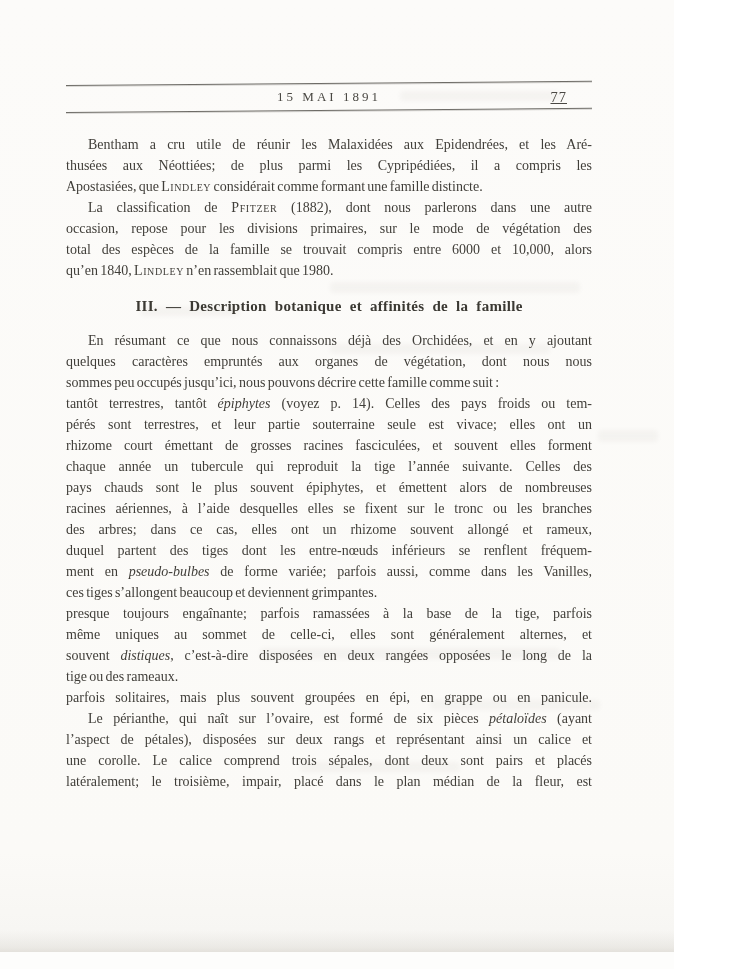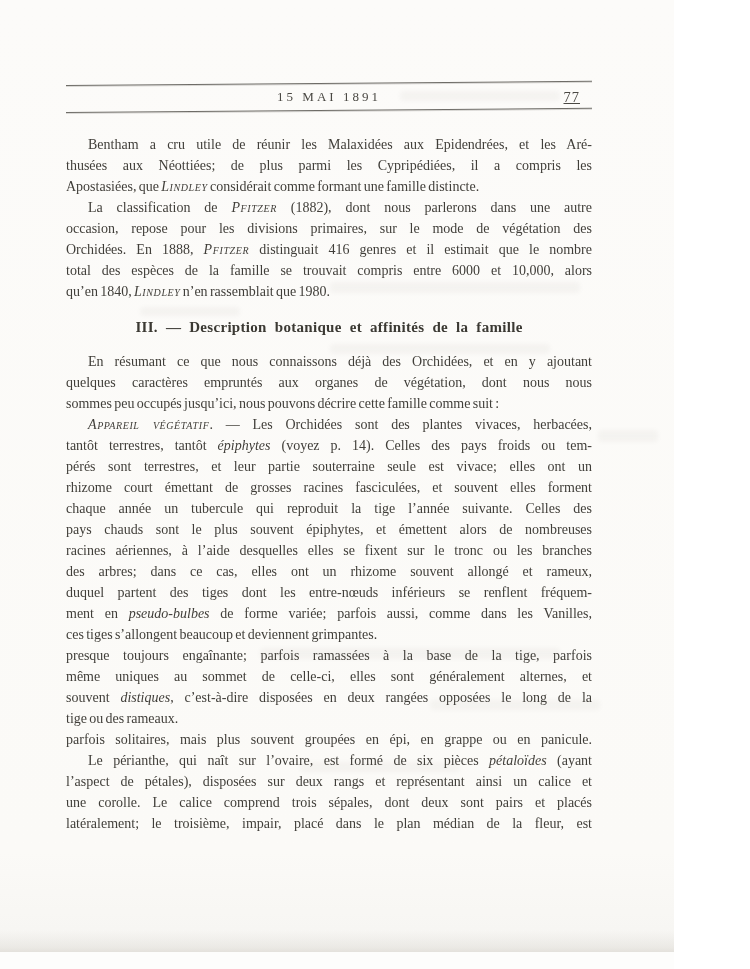--- a/index.html
+++ b/index.html
@@ -35,21 +35,21 @@
   }
   .date {
     display: block;
     text-align: center;
     font-size: 13px;
     letter-spacing: 3px;
     color: #4a4843;
   }
   .pagenum {
     position: absolute;
-    right: 12px;
+    right: 25px;
     top: 0;
     font-size: 14.5px;
     letter-spacing: 1px;
     color: #4a4843;
     text-decoration: underline;
   }
   
   .text-block {
     position: absolute;
     left: 66px;
@@ -62,21 +62,21 @@
     height: 21px;
     text-align: justify;
     text-align-last: justify;
     word-spacing: -1.2px;
     white-space: normal;
     overflow: hidden;
   }
   .line.indent { padding-left: 22px; }
   .line.last { text-align-last: left; }
   .i  { font-style: italic; }
-  .sc { font-variant: small-caps; letter-spacing: 0.6px; font-style: italic; }
+  .sc { font-variant: small-caps; letter-spacing: 0.6px; }
   .heading {
     margin: 14px 0 13px 0;
     font-size: 15px;
     line-height: 22px;
     font-weight: bold;
     text-align: center;
     word-spacing: 4px;
     letter-spacing: 0.3px;
     color: #3b3933;
   }
@@ -116,32 +116,30 @@
 
   <div class="text-block" id="text-block">
       <div class="para">
         <div class="line indent"><span>Bentham a cru utile de réunir les Malaxidées aux Epidendrées, et les Aré-</span></div>
         <div class="line"><span>thusées aux Néottiées; de plus parmi les Cypripédiées, il a compris les</span></div>
         <div class="line last"><span>Apostasiées, que </span><span class="sc">Lindley</span><span> considérait comme formant une famille distincte.</span></div>
       </div>
       <div class="para">
         <div class="line indent"><span>La classification de </span><span class="sc">Pfitzer</span><span> (1882), dont nous parlerons dans une autre</span></div>
         <div class="line"><span>occasion, repose pour les divisions primaires, sur le mode de végétation des</span></div>
-        <div class="line"><span>Orchidées. En 1888, </span><span class="sc">Pfitzer</span><span> distinguait 416 genres et il estimait que le nombre</span></div>
         <div class="line"><span>total des espèces de la famille se trouvait compris entre 6000 et 10,000, alors</span></div>
         <div class="line last"><span>qu’en 1840, </span><span class="sc">Lindley</span><span> n’en rassemblait que 1980.</span></div>
       </div>
       <div class="heading">III. — Description botanique et affinités de la famille</div>
       <div class="para">
         <div class="line indent"><span>En résumant ce que nous connaissons déjà des Orchidées, et en y ajoutant</span></div>
         <div class="line"><span>quelques caractères empruntés aux organes de végétation, dont nous nous</span></div>
         <div class="line last"><span>sommes peu occupés jusqu’ici, nous pouvons décrire cette famille comme suit :</span></div>
       </div>
       <div class="para">
-        <div class="line indent"><span class="sc">Appareil végétatif</span><span>. — Les Orchidées sont des plantes vivaces, herbacées,</span></div>
         <div class="line"><span>tantôt terrestres, tantôt </span><span class="i">épiphytes</span><span> (voyez p. 14). Celles des pays froids ou tem-</span></div>
         <div class="line"><span>pérés sont terrestres, et leur partie souterraine seule est vivace; elles ont un</span></div>
         <div class="line"><span>rhizome court émettant de grosses racines fasciculées, et souvent elles forment</span></div>
         <div class="line"><span>chaque année un tubercule qui reproduit la tige l’année suivante. Celles des</span></div>
         <div class="line"><span>pays chauds sont le plus souvent épiphytes, et émettent alors de nombreuses</span></div>
         <div class="line"><span>racines aériennes, à l’aide desquelles elles se fixent sur le tronc ou les branches</span></div>
         <div class="line"><span>des arbres; dans ce cas, elles ont un rhizome souvent allongé et rameux,</span></div>
         <div class="line"><span>duquel partent des tiges dont les entre-nœuds inférieurs se renflent fréquem-</span></div>
         <div class="line"><span>ment en </span><span class="i">pseudo-bulbes</span><span> de forme variée; parfois aussi, comme dans les Vanilles,</span></div>
         <div class="line last"><span>ces tiges s’allongent beaucoup et deviennent grimpantes.</span></div>

